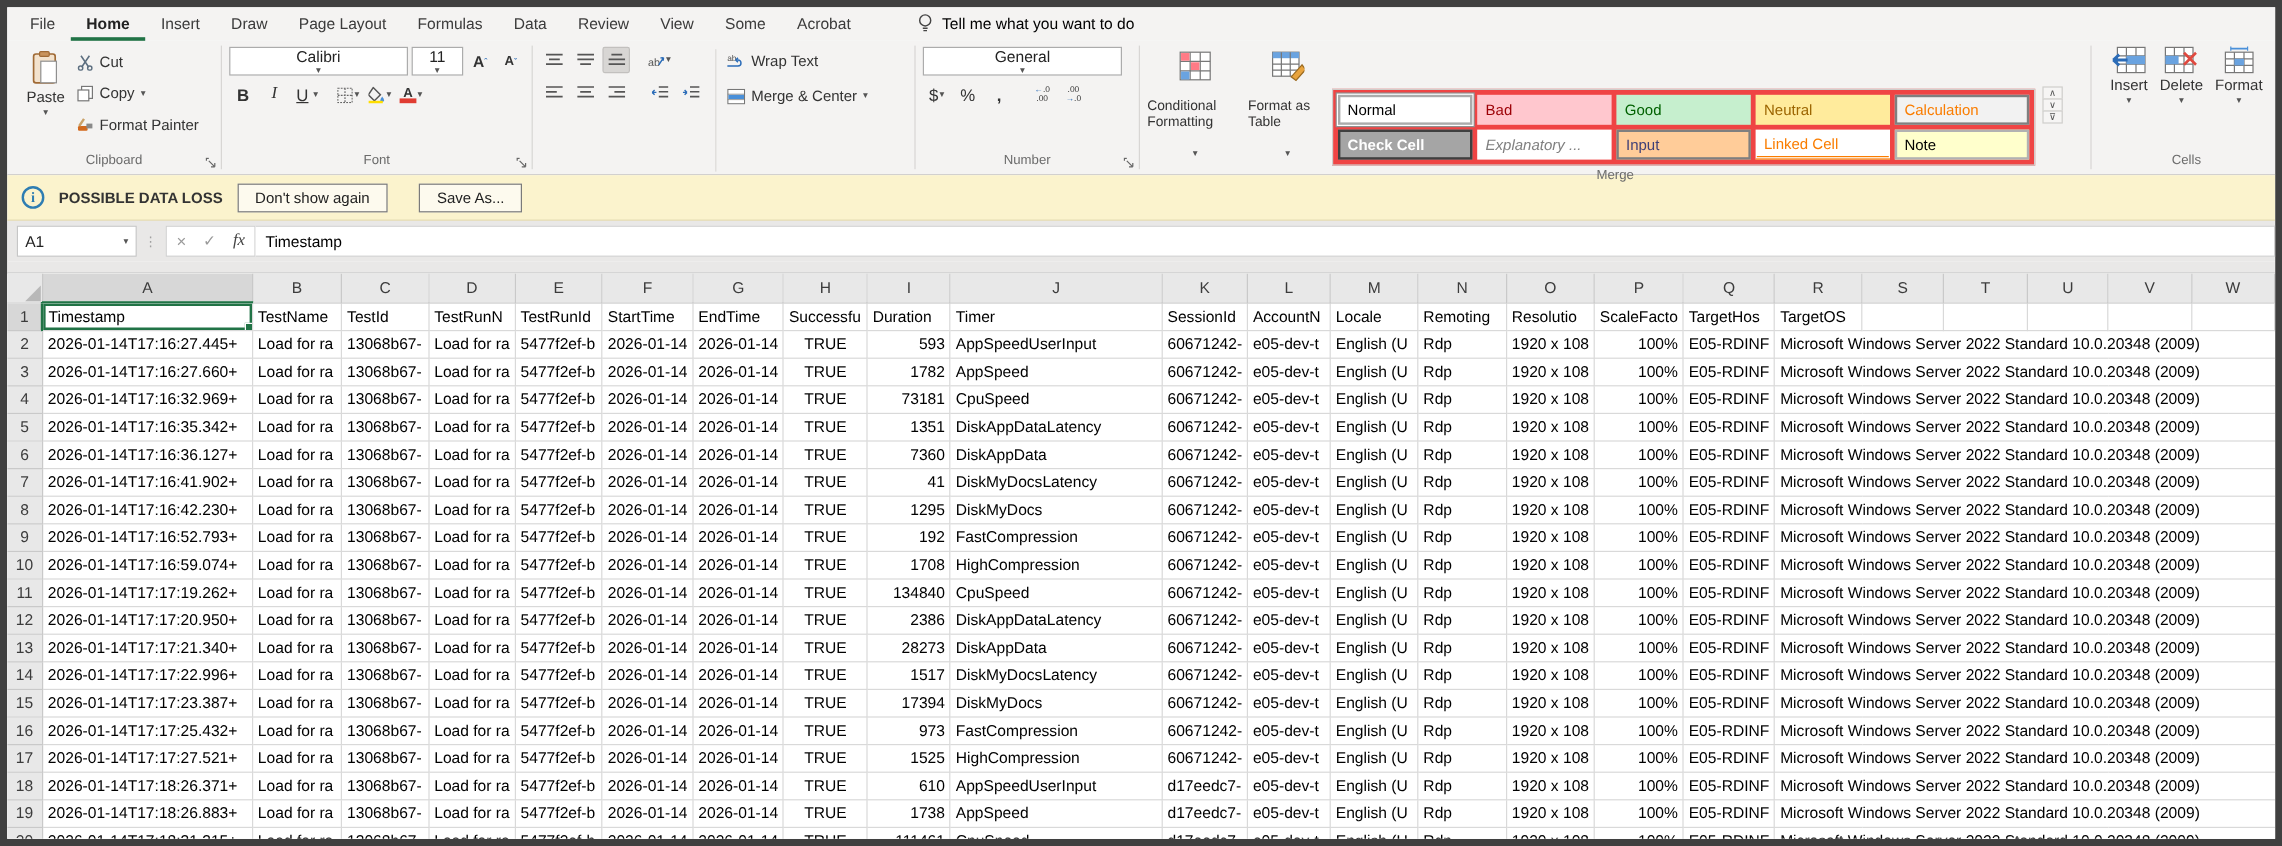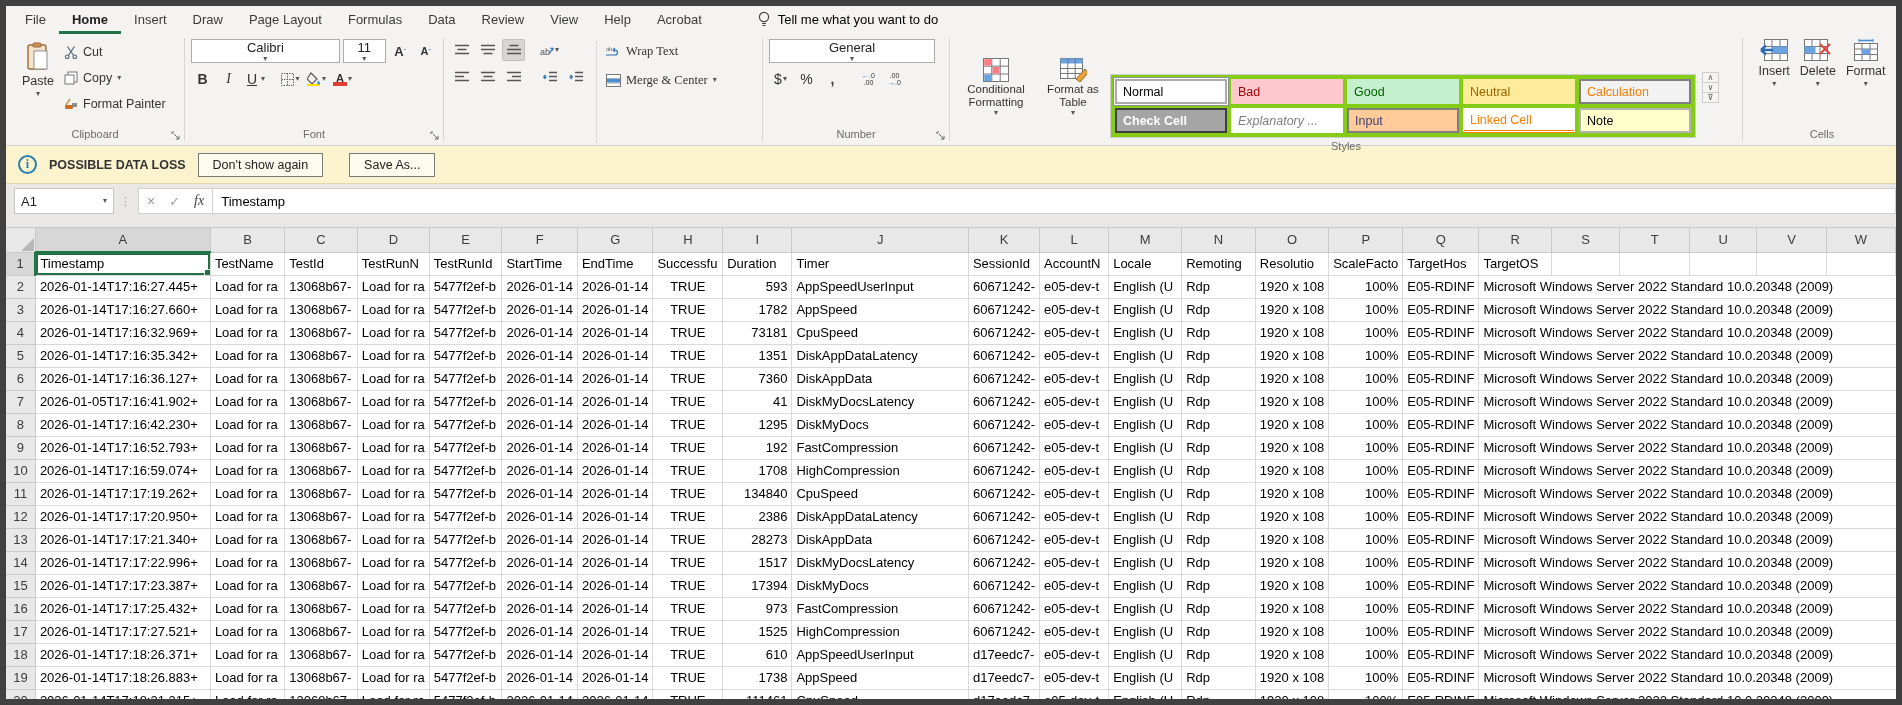--- a/index.html
+++ b/index.html
@@ -42,36 +42,36 @@
   .glyphA { font-size:13px; font-weight:700; color:#333; }
   .supmark { font-size:8px; color:#2b6cb8; margin-left:-1px; }
   .bi { font-size:14px; color:#333; width:18px; text-align:center; }
   .ubar { text-decoration:underline; }
   .colorbar { display:block; width:14px; height:4px; margin-top:-1px; }
 
   
   .g-align { width:318px; }
   .g-align .gc { gap:6px; }
   .al-left { display:flex; flex-direction:column; gap:5px; }
-  .al-right { display:flex; flex-direction:column; gap:5px;font-family:Liberation Serif, serif; }
+  .al-right { display:flex; flex-direction:column; gap:5px; }
   .al-right .sbtn { height:24px; }
 
   
   .g-num { width:186px; }
   .g-num .gc { flex-direction:column; gap:5px; }
   .gen { width:166px; }
   .numsym { font-size:14px; color:#333; }
   .dec { font-size:7px; line-height:7px; color:#333; text-align:center; }
   .dec b { color:#2b6cb8; }
 
   
   .g-styles { width:792px; }
   .g-styles .gc { align-items:center; gap:4px; padding-top:2px; }
-  .bigbtn { display:flex; flex-direction:column; align-items:center; font-size:11.5px; line-height:13px; color:#333; text-align:center; width:80px; gap:0; }
-  .gallery { border:1px solid #cfcdcb; background:#84cc16; padding:4px; display:grid; grid-template-columns:repeat(5,112px); grid-auto-rows:25px; gap:4px;margin-top:38px; }
+  .bigbtn { display:flex; flex-direction:column; align-items:center; font-size:11.5px; line-height:13px; color:#333; width:80px; gap:15px; }
+  .gallery { border:1px solid #cfcdcb; background:#ef4444; padding:4px; display:grid; grid-template-columns:repeat(5,112px); grid-auto-rows:25px; gap:4px;margin-top:38px; }
   .tile { font-size:12.5px; display:flex; align-items:center; padding-left:6px; white-space:nowrap; overflow:hidden; }
   .scrollcol { display:flex; flex-direction:column; width:17px; margin-left:2px; }
   .scrollcol div { flex:1; border:1px solid #cfcdcb; background:#f6f5f4; display:flex; align-items:center; justify-content:center; font-size:8px; color:#555; margin-bottom:-1px; }
 
   
   .g-cells { width:158px; }
   .g-cells .gc { justify-content:center; gap:10px; padding-top:4px; }
   .cellbtn { display:flex; flex-direction:column; align-items:center; font-size:12.5px; color:#333; gap:2px; }
 
   
@@ -120,21 +120,21 @@
     <div id="tabs">
         <span class="tab">File</span>
         <span class="tab active">Home</span>
         <span class="tab">Insert</span>
         <span class="tab">Draw</span>
         <span class="tab">Page Layout</span>
         <span class="tab">Formulas</span>
         <span class="tab">Data</span>
         <span class="tab">Review</span>
         <span class="tab">View</span>
-        <span class="tab">Help</span>
+        <span class="tab">Some</span>
         <span class="tab">Acrobat</span>
       </div>
     <div class="tellme">
       <svg width="14" height="17" viewBox="0 0 14 17">
           <circle cx="7" cy="6" r="4.6" fill="none" stroke="#444" stroke-width="1.2"></circle>
           <path d="M5 12.5h4M5.5 14.5h3" stroke="#444" stroke-width="1.2" fill="none"></path>
         </svg>
       <span>Tell me what you want to do</span>
     </div>
   </div>
@@ -403,21 +403,21 @@
             <div class="tile" style="background: rgb(255, 204, 153); color: rgb(63, 63, 118); border: 2px solid rgb(127, 127, 127);">Input</div>
             <div class="tile" style="background: rgb(255, 255, 255); color: rgb(250, 125, 0); border-width: 1px 1px 3px; border-style: solid solid double; border-color: transparent transparent rgb(250, 125, 0); border-image: initial;">Linked Cell</div>
             <div class="tile" style="background: rgb(255, 255, 204); color: rgb(0, 0, 0); border: 2px solid rgb(178, 178, 178);">Note</div>
           </div>
         <div class="scrollcol">
           <div>∧</div>
           <div>∨</div>
           <div>⊽</div>
         </div>
       </div>
-      <div class="glabel"><span>Styles</span></div>
+      <div class="glabel"><span>Merge</span></div>
     </div>
     <div class="gsep"></div>
 
     <div class="rgroup g-cells">
       <div class="gc">
         <div class="cellbtn">
           <svg width="30" height="24" viewBox="0 0 30 24">
               <rect x="5.5" y="1.5" width="23" height="21" fill="#fff" stroke="#777"></rect>
               <path d="M13 1.5v21M21 1.5v21M5.5 8.5h23M5.5 15.5h23" stroke="#777"></path>
               <rect x="13" y="8.5" width="15.5" height="7" fill="#6aa3e0"></rect>
@@ -659,21 +659,21 @@
             <td class="">e05-dev-t</td>
             <td class="">English (U</td>
             <td class="">Rdp</td>
             <td class="">1920 x 108</td>
             <td class="rt">100%</td>
             <td class="">E05-RDINF</td>
             <td class="spill" colspan="6">Microsoft Windows Server 2022 Standard 10.0.20348 (2009)</td>
           </tr>
           <tr>
             <th class="rh">7</th>
-            <td class="">2026-01-05T17:16:41.902+</td>
+            <td class="">2026-01-14T17:16:41.902+</td>
             <td class="">Load for ra</td>
             <td class="">13068b67-</td>
             <td class="">Load for ra</td>
             <td class="">5477f2ef-b</td>
             <td class="">2026-01-14</td>
             <td class="">2026-01-14</td>
             <td class="ctr">TRUE</td>
             <td class="rt">41</td>
             <td class="">DiskMyDocsLatency</td>
             <td class="">60671242-</td>

